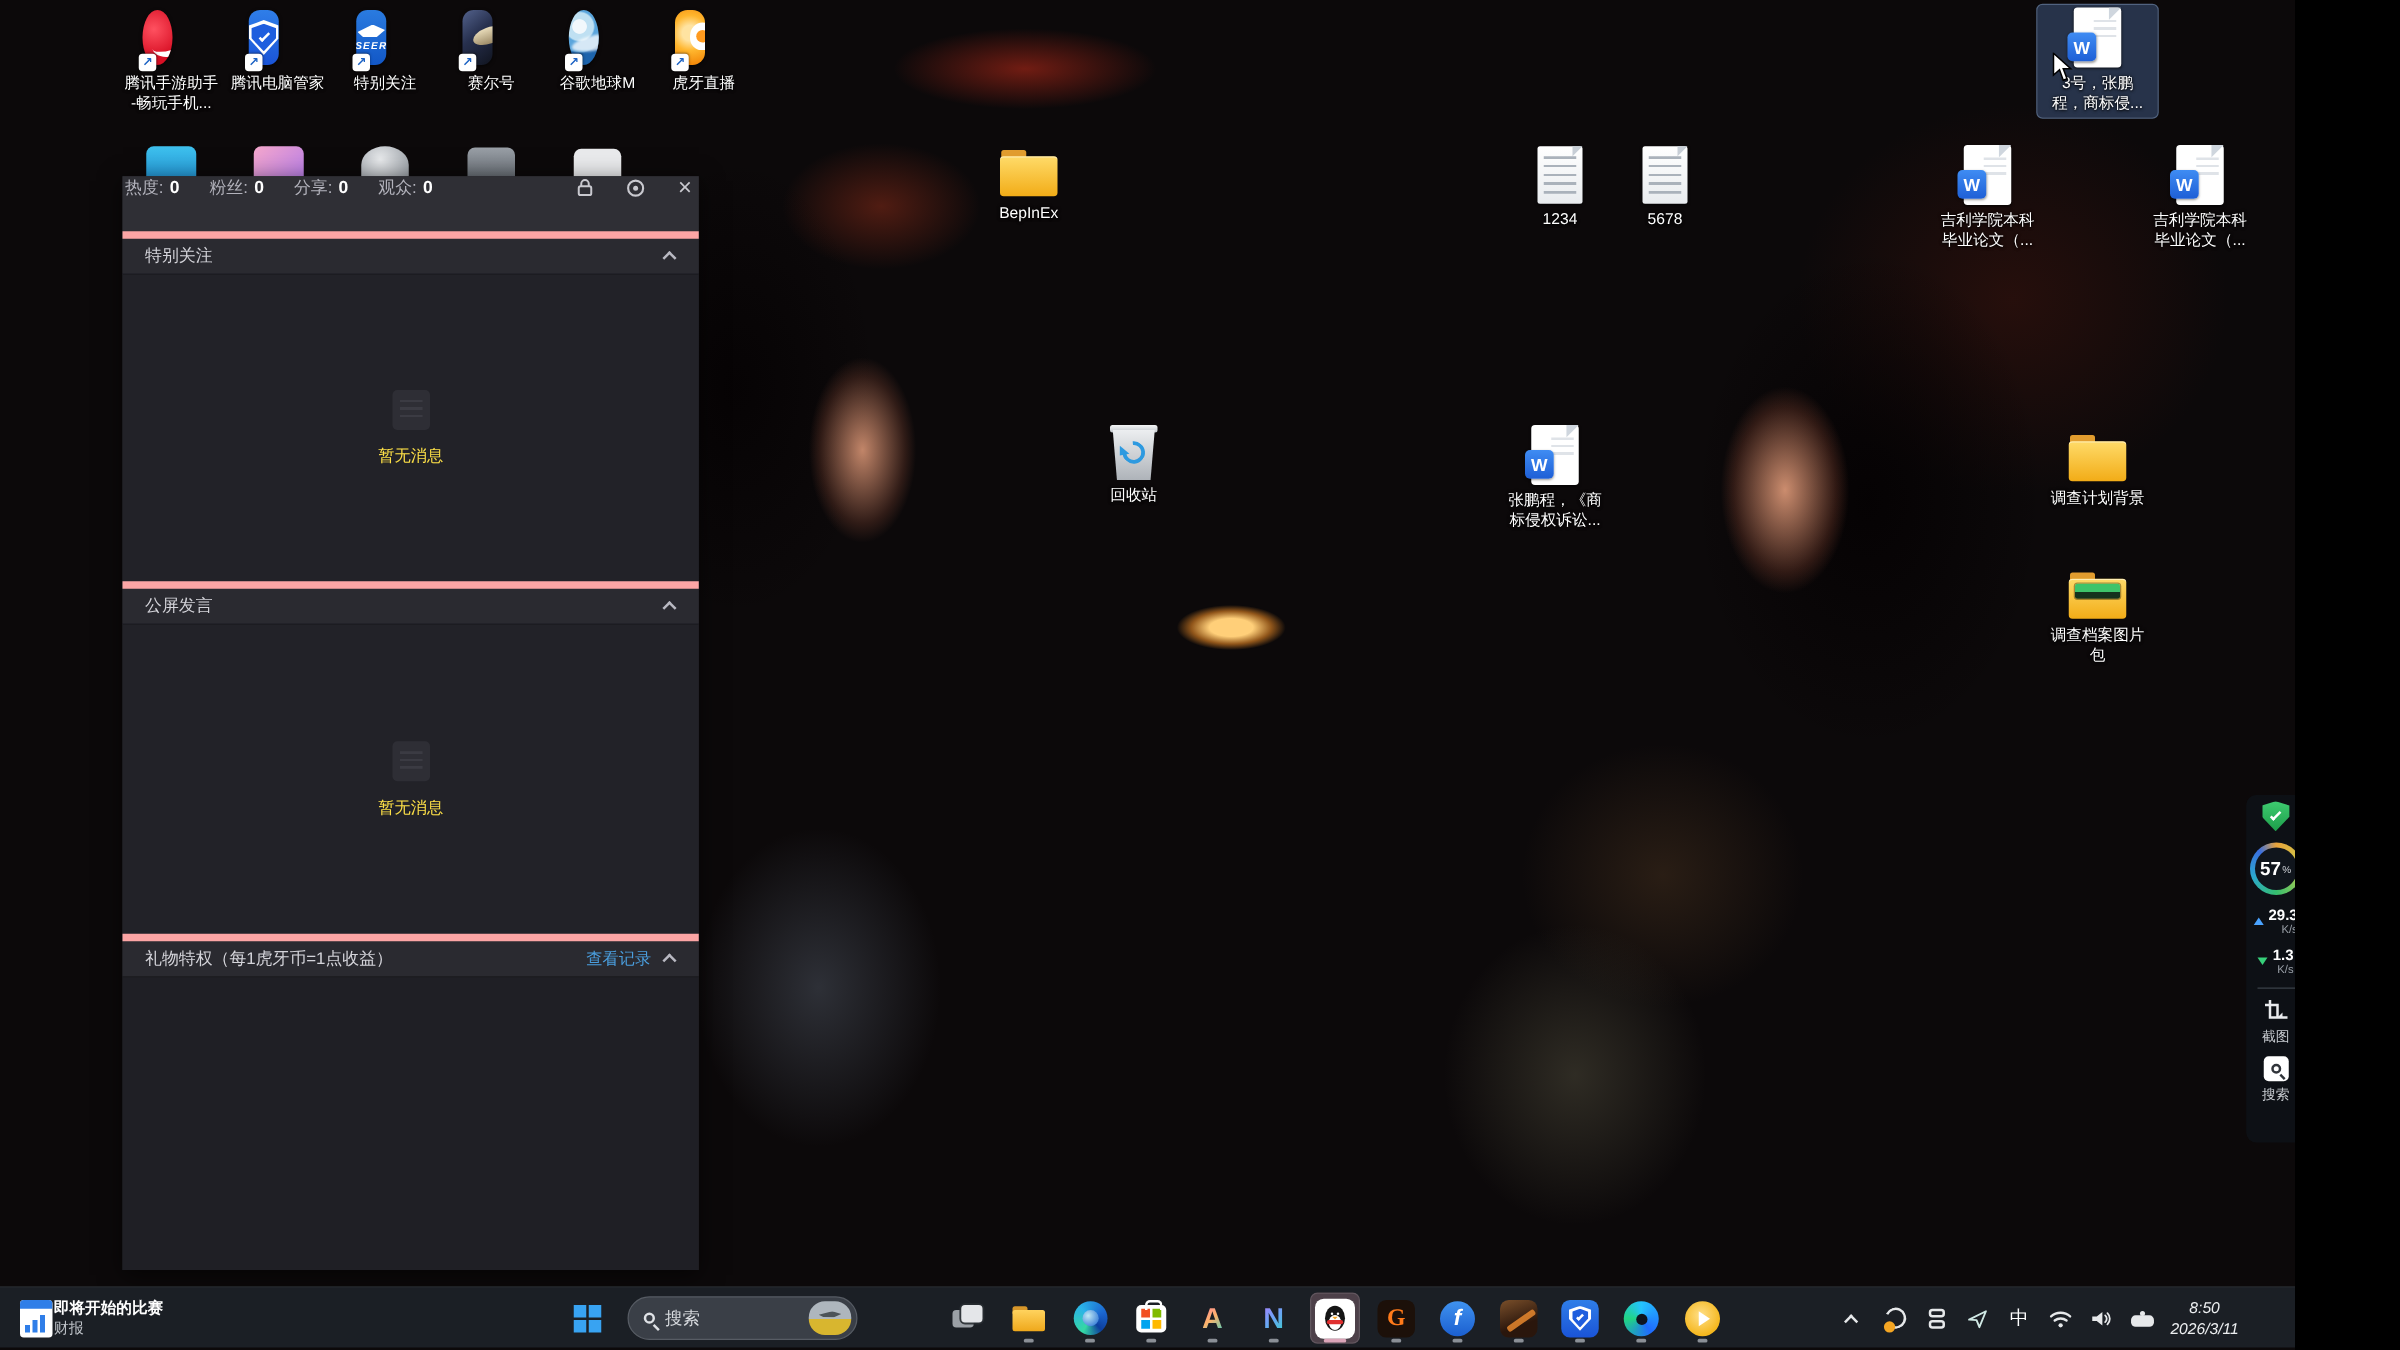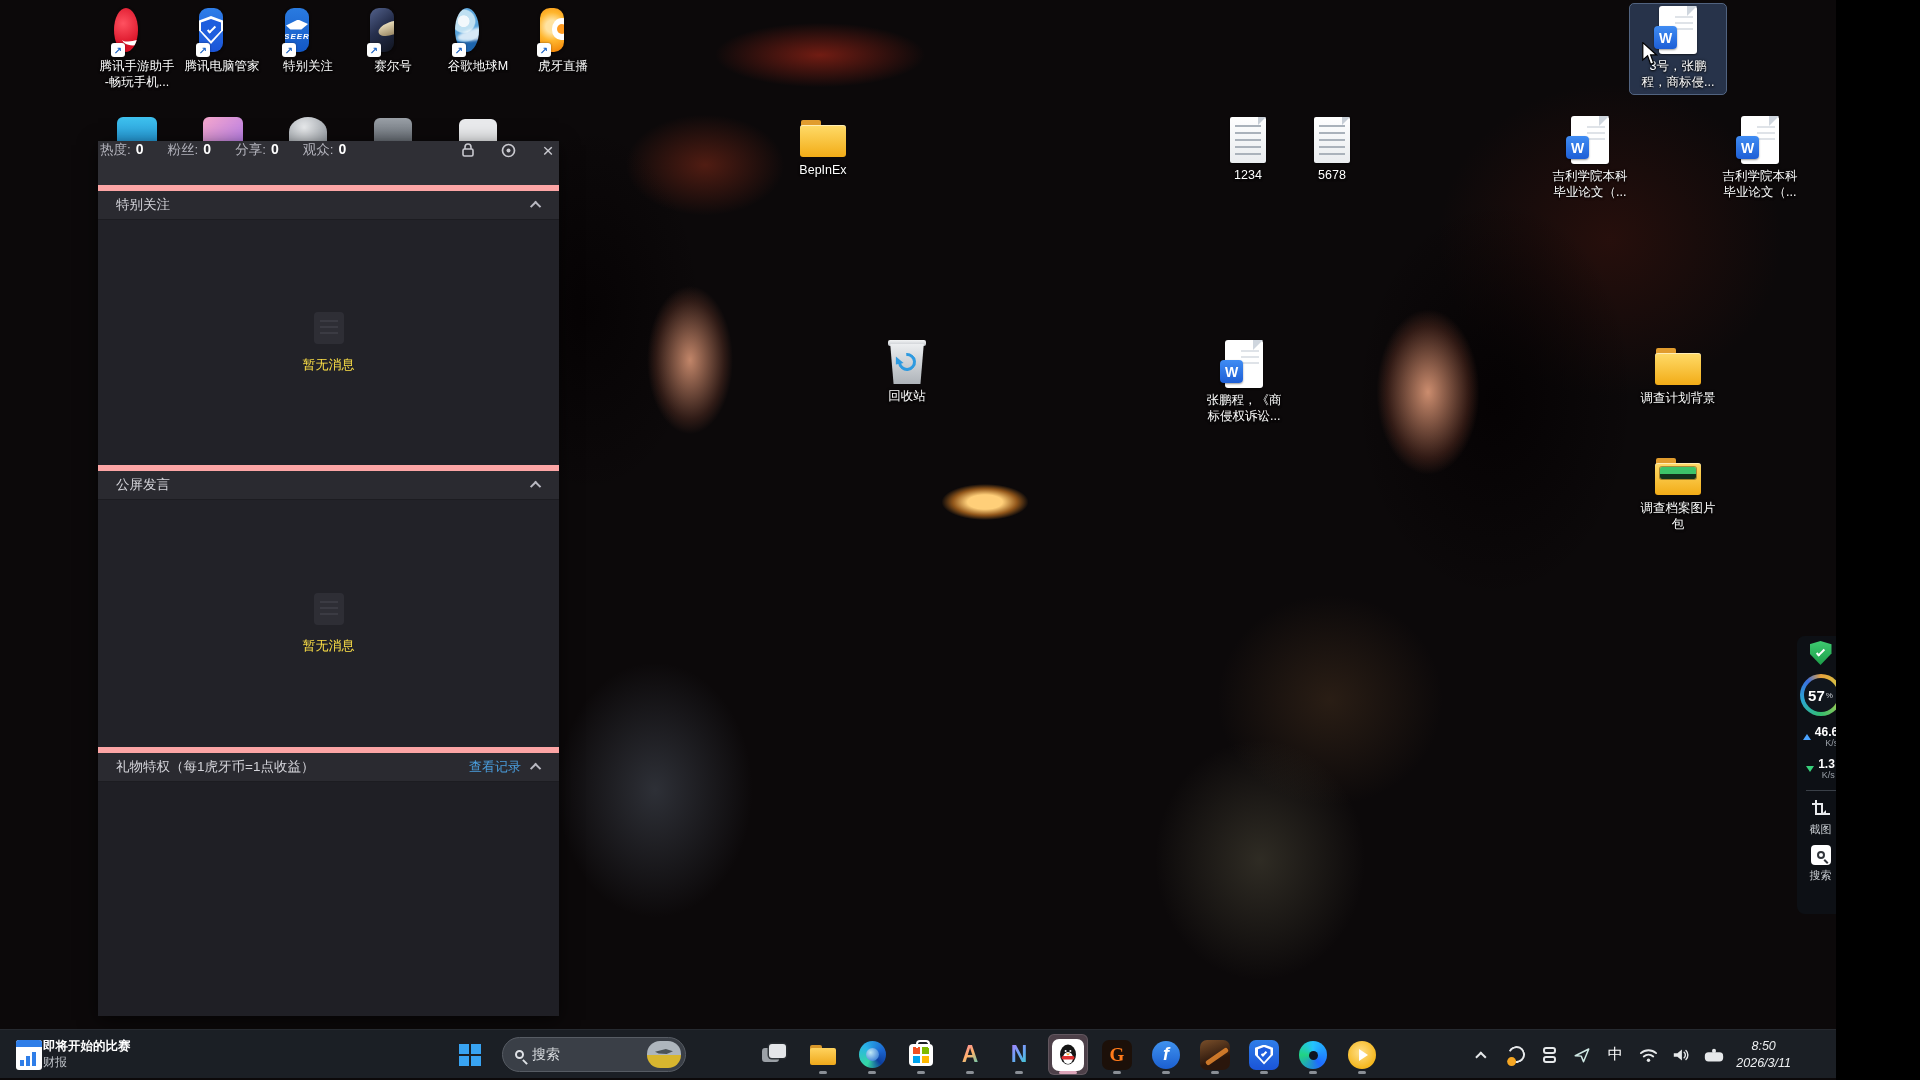--- a/index.html
+++ b/index.html
@@ -390,21 +390,21 @@
     <div class="gshield">
           <span class="chk"></span>
         </div>
     <div class="ring">
       <span class="pv">57</span>
       <span class="pu">%</span>
     </div>
     <div class="spd">
       <span class="tri-up"></span>
       <span class="spdcol">
-            <span class="spdv">46.6</span>
+            <span class="spdv">29.3</span>
       <span class="spdu">K/s</span>
           </span>
     </div>
     <div class="spd">
       <span class="tri-dn"></span>
       <span class="spdcol">
             <span class="spdv">1.3</span>
       <span class="spdu">K/s</span>
           </span>
     </div>

